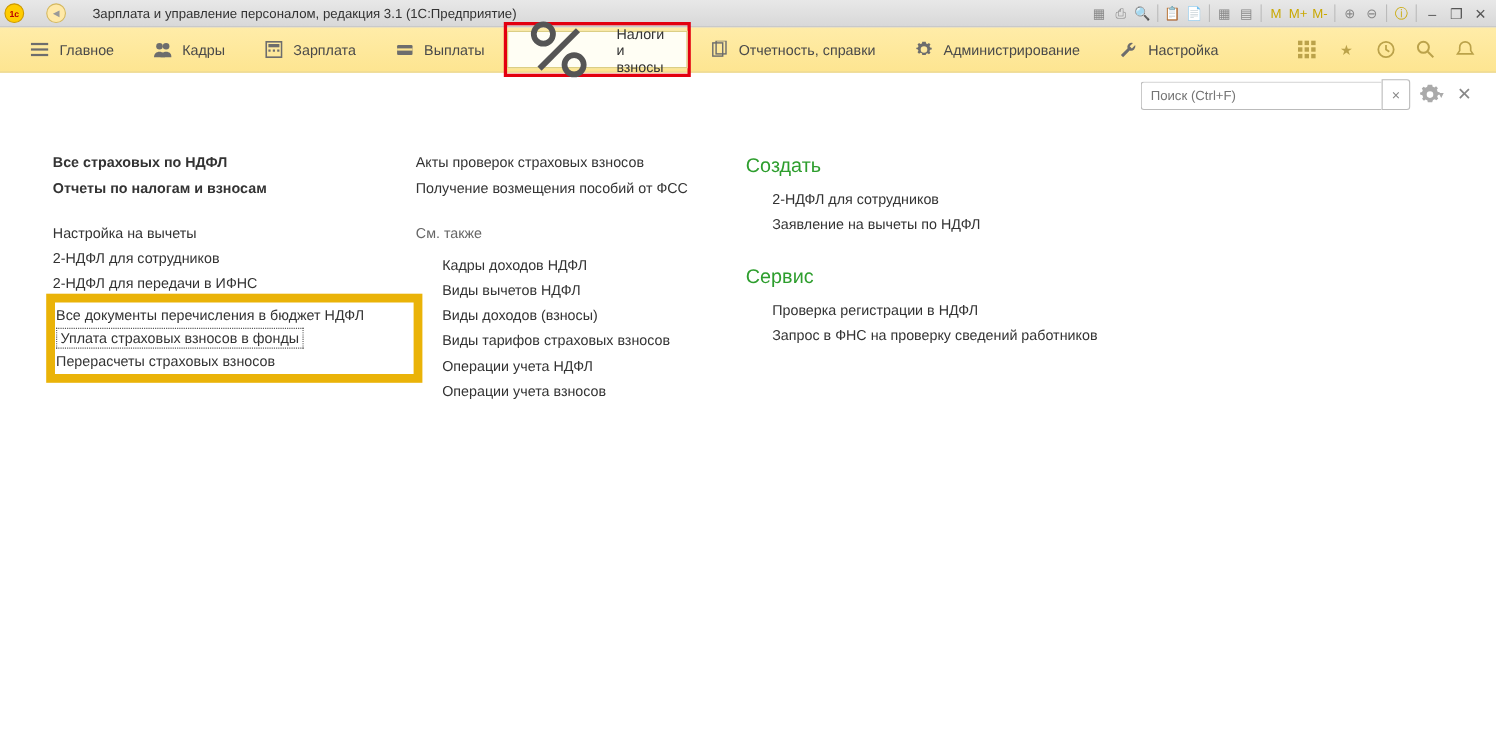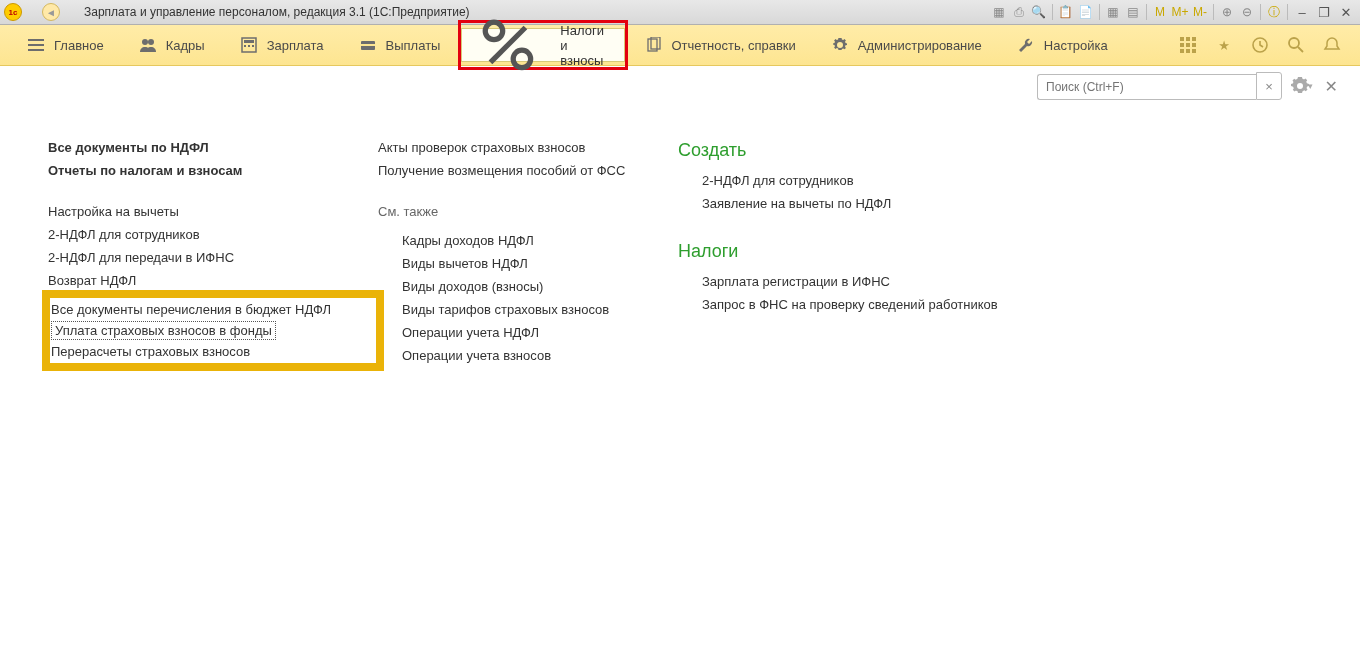--- a/index.html
+++ b/index.html
@@ -191,27 +191,26 @@
         <path d="M10 7a3 3 0 1 0 0 6 3 3 0 0 0 0-6zm9 3l-1.8.4a7 7 0 0 1-.7 1.6l1 1.5-1.7 1.7-1.5-1a7 7 0 0 1-1.6.7L12 17H8l-.4-1.8a7 7 0 0 1-1.6-.7l-1.5 1L2.8 13.8l1-1.5a7 7 0 0 1-.7-1.6L1 10V8l1.8-.4a7 7 0 0 1 .7-1.6l-1-1.5L4.2 2.8l1.5 1a7 7 0 0 1 1.6-.7L8 1h4l.4 1.8c.6.2 1.1.4 1.6.7l1.5-1 1.7 1.7-1 1.5c.3.5.5 1 .7 1.6L19 8z"></path>
       </svg>
     <span style="font-size:9px;margin-left:-2px">▾</span>
   </div>
   <div class="close-x">✕</div>
 </div>
 
 <div class="content">
 
   <div class="col col1">
-    <div class="link link-bold">Все документы по НДФЛ</div>
+    <div class="link link-bold">Все страховых по НДФЛ</div>
     <div class="link link-bold">Отчеты по налогам и взносам</div>
     <div class="spacer"></div>
     <div class="link">Настройка на вычеты</div>
     <div class="link">2-НДФЛ для сотрудников</div>
     <div class="link">2-НДФЛ для передачи в ИФНС</div>
-    <div class="link">Возврат НДФЛ</div>
     <div class="redbox">
       <div class="link">Все документы перечисления в бюджет НДФЛ</div>
       <div><span class="link-selected">Уплата страховых взносов в фонды</span></div>
       <div class="link">Перерасчеты страховых взносов</div>
     </div>
   </div>
 
   <div class="col col2">
     <div class="link">Акты проверок страховых взносов</div>
     <div class="link">Получение возмещения пособий от ФСС</div>
@@ -224,18 +223,18 @@
     <div class="link indent">Виды тарифов страховых взносов</div>
     <div class="link indent">Операции учета НДФЛ</div>
     <div class="link indent">Операции учета взносов</div>
   </div>
 
   <div class="col col3">
     <div class="heading-green">Создать</div>
     <div class="link indent">2-НДФЛ для сотрудников</div>
     <div class="link indent">Заявление на вычеты по НДФЛ</div>
     <div style="height:22px"></div>
-    <div class="heading-green">Налоги</div>
-    <div class="link indent">Зарплата регистрации в ИФНС</div>
+    <div class="heading-green">Сервис</div>
+    <div class="link indent">Проверка регистрации в НДФЛ</div>
     <div class="link indent">Запрос в ФНС на проверку сведений работников</div>
   </div>
 
 </div>
 
 </body></html>

